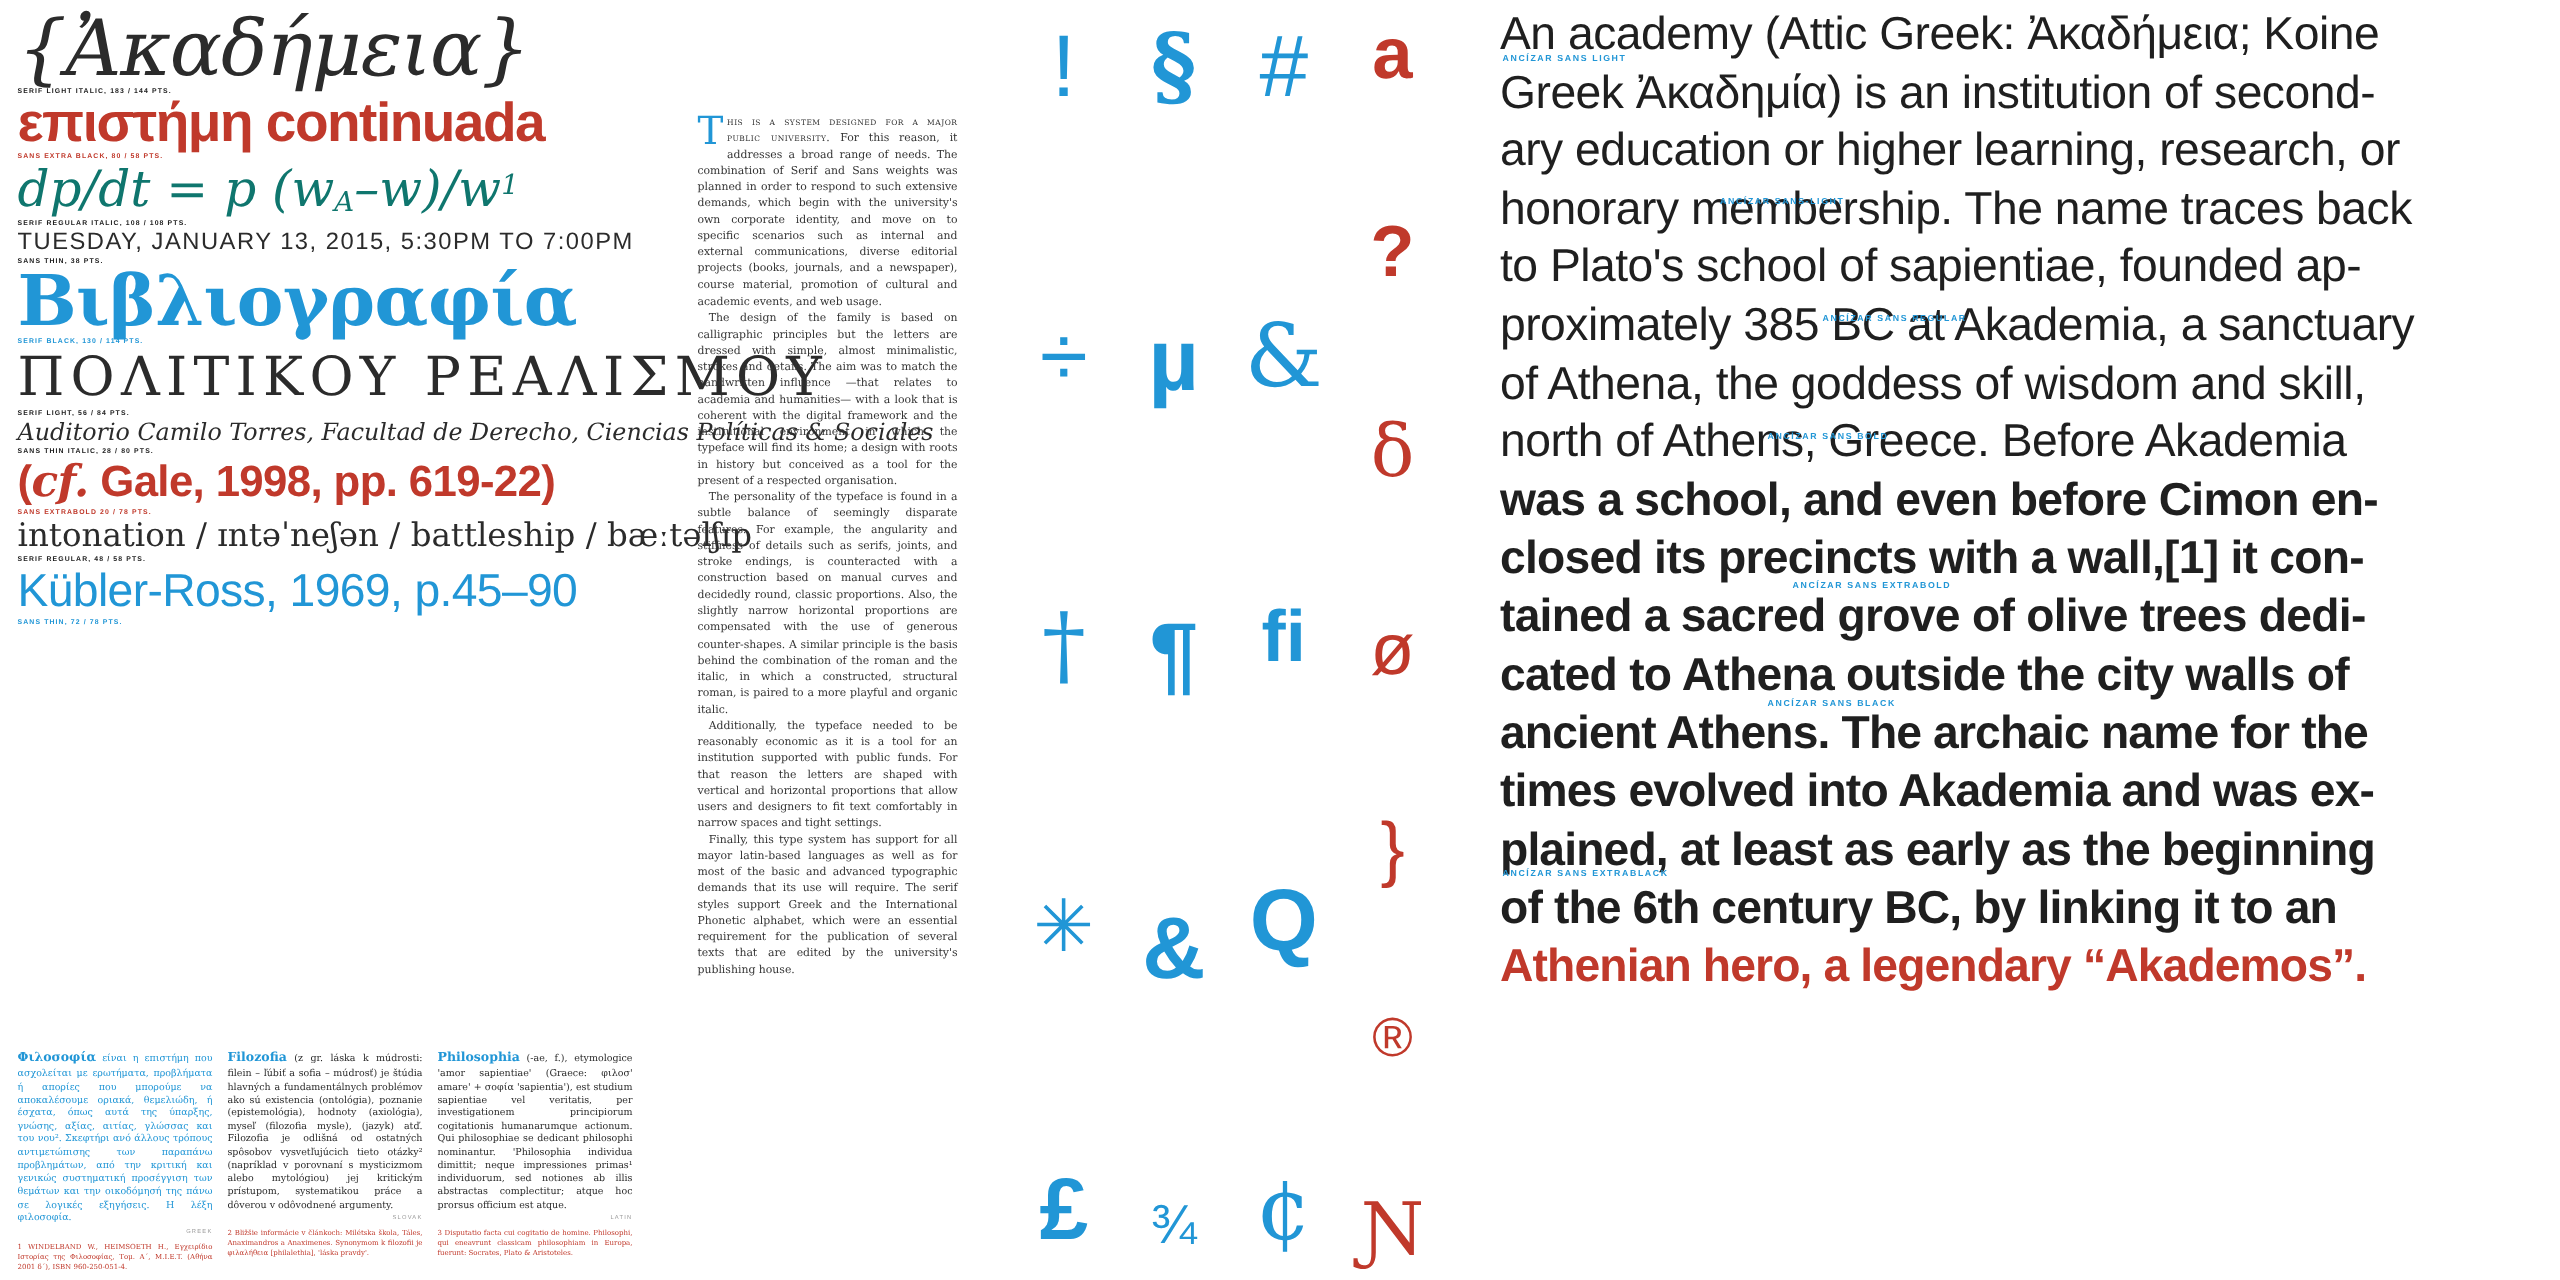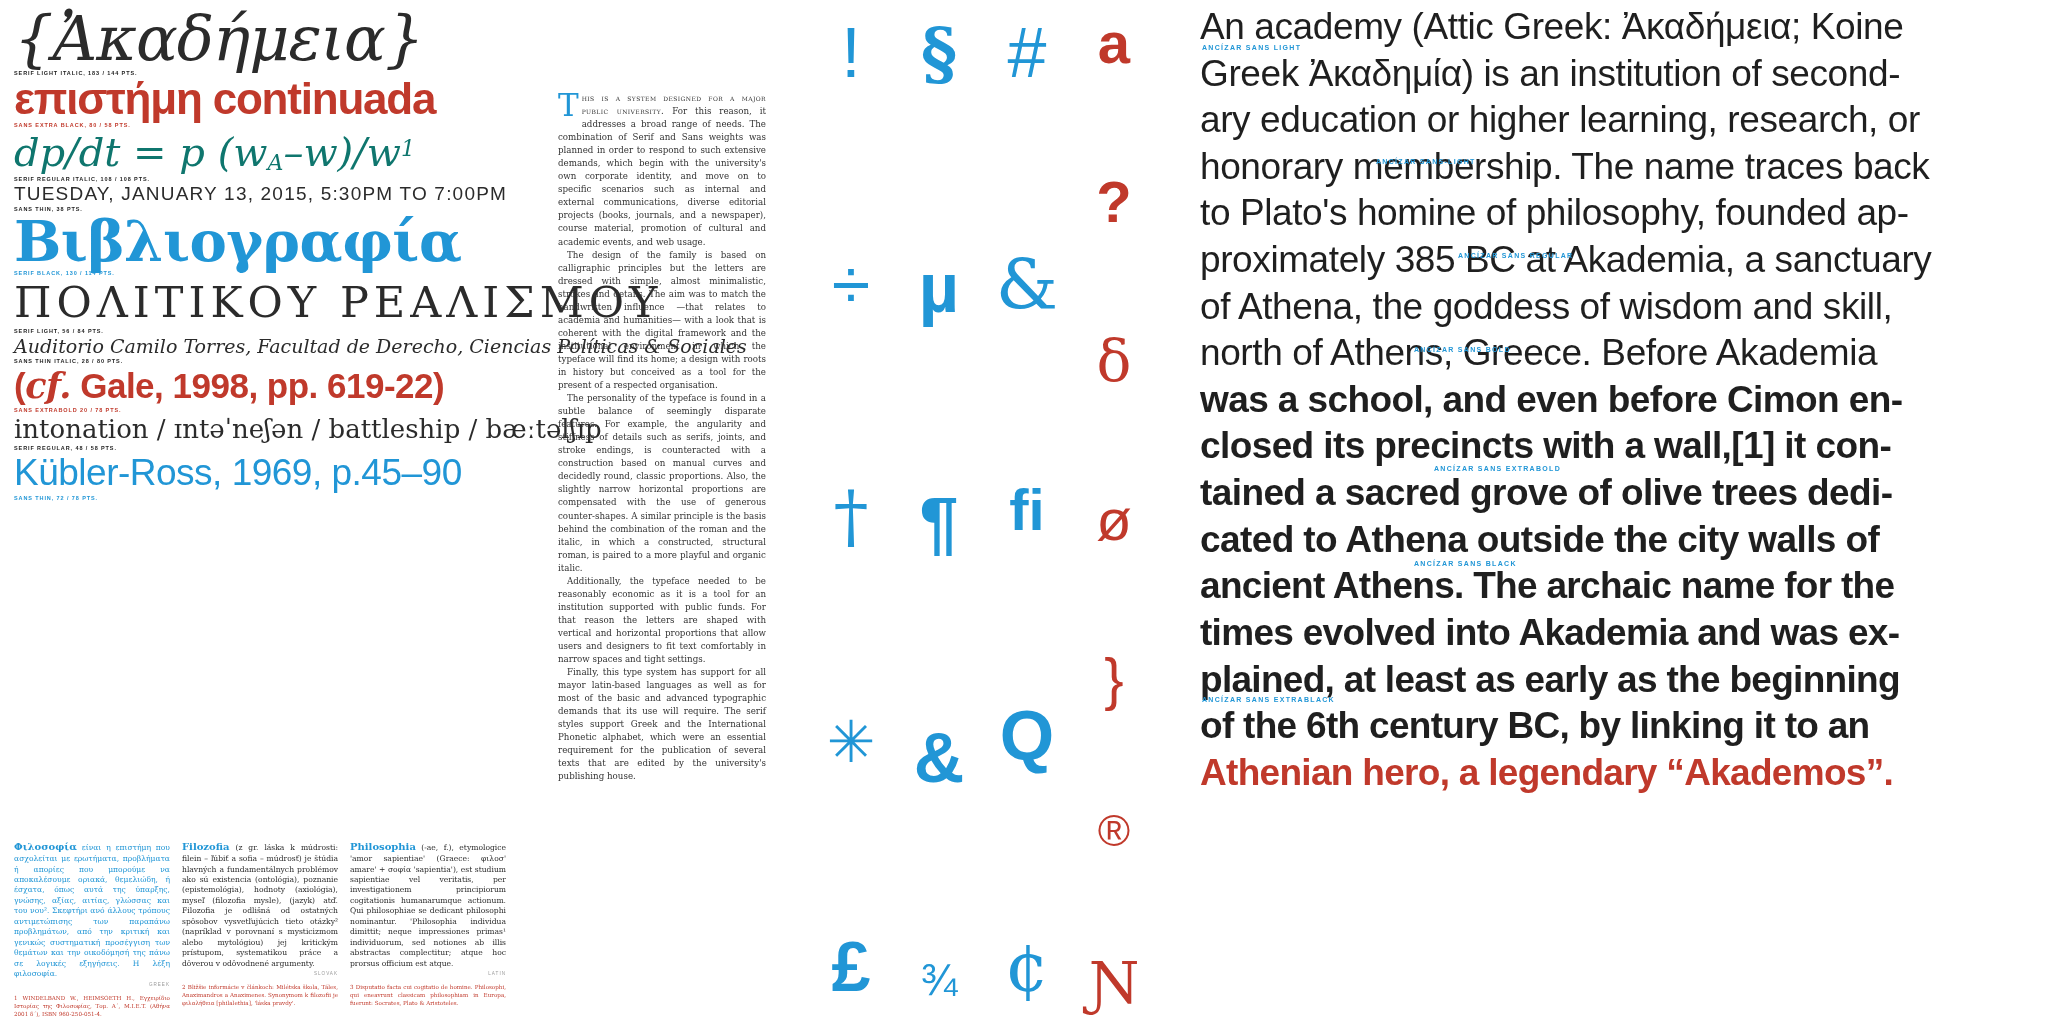--- a/index.html
+++ b/index.html
@@ -335,21 +335,21 @@
       <div class="glyph red">Ɲ</div>
     </div>
   </section>
 
   <section class="panel-article">
 
     <div class="article-line a-light">An academy (Attic Greek: Ἀκαδήμεια; Koine</div>
     <div class="article-line a-light">Greek Ἀκαδημία) is an institution of second-</div>
     <div class="article-line a-light">ary education or higher learning, research, or</div>
     <div class="article-line a-light">honorary membership. The name traces back</div>
-    <div class="article-line a-reg">to Plato's homine of philosophy, founded ap-</div>
+    <div class="article-line a-reg">to Plato's school of sapientiae, founded ap-</div>
     <div class="article-line a-reg">proximately 385 BC at Akademia, a sanctuary</div>
     <div class="article-line a-reg">of Athena, the goddess of wisdom and skill,</div>
     <div class="article-line a-reg">north of Athens, Greece. Before Akademia</div>
     <div class="article-line a-bold">was a school, and even before Cimon en-</div>
     <div class="article-line a-bold">closed its precincts with a wall,[1] it con-</div>
     <div class="article-line a-bold">tained a sacred grove of olive trees dedi-</div>
     <div class="article-line a-bold">cated to Athena outside the city walls of</div>
     <div class="article-line a-black">ancient Athens. The archaic name for the</div>
     <div class="article-line a-black">times evolved into Akademia and was ex-</div>
     <div class="article-line a-black">plained, at least as early as the beginning</div>

